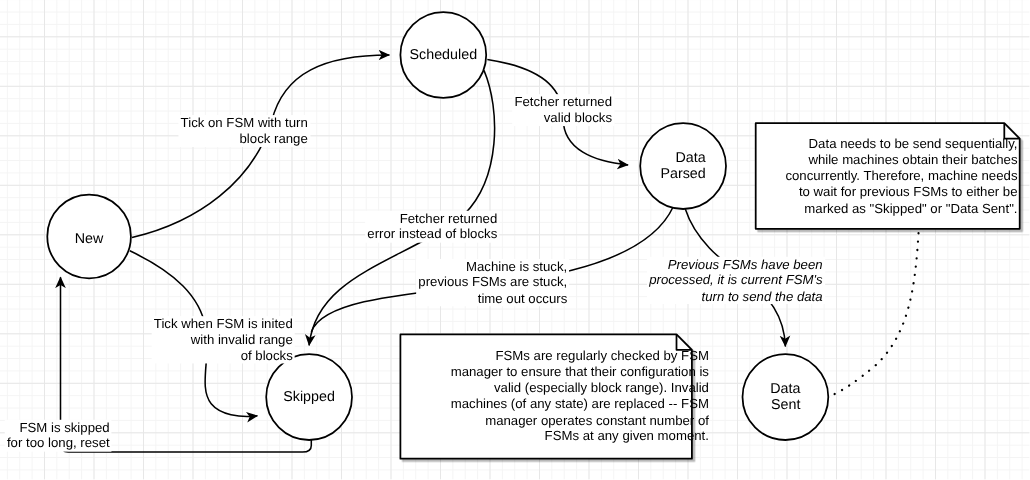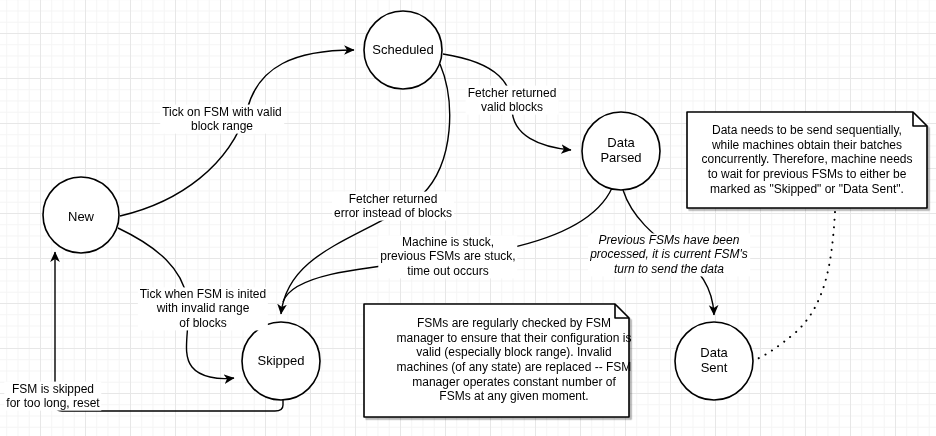--- a/index.html
+++ b/index.html
@@ -15,21 +15,21 @@
       linear-gradient(to right, #f4f4f4 1px, transparent 1px),
       linear-gradient(to bottom, #f4f4f4 1px, transparent 1px);
     background-size:45px 45px, 45px 45px, 11.25px 11.25px, 11.25px 11.25px;
     background-position:40px 0, 0 33px, 6.25px 0, 0 10.5px;
   }
   #edges-svg { position:absolute; left:0; top:0; }
   .lbl {
     position:absolute;
     transform:translate(-50%,-50%);
     white-space:pre-line;
-    text-align:center;
+    text-align:right;
     font-size:12px;
     line-height:1.2;
     color:#000000;
   }
   .lbl.bg { background:#ffffff; padding:0 2px; }
   .state-label { font-size:13px; line-height:1.15; }
   .note-text { font-size:12px; line-height:1.22; }
 </style>
 </head>
 <body>
@@ -74,21 +74,21 @@
   </svg>
 
   <div class="lbl state-label" style="left:81px; top:217px;">New</div>
   <div class="lbl state-label" style="left:403px; top:50px;">Scheduled</div>
   <div class="lbl state-label" style="left:621px; top:151px;">Data
 Parsed</div>
   <div class="lbl state-label" style="left:281px; top:361px;">Skipped</div>
   <div class="lbl state-label" style="left:714px; top:361px;">Data
 Sent</div>
 
-  <div class="lbl bg" style="left:222px; top:119px;">Tick on FSM with valid
+  <div class="lbl bg" style="left:222px; top:119px;">Tick on FSM with turn
 block range</div>
   <div class="lbl bg" style="left:512px; top:100px;">Fetcher returned
 valid blocks</div>
   <div class="lbl bg" style="left:393px; top:206px;">Fetcher returned
 error instead of blocks</div>
   <div class="lbl bg" style="left:203px; top:309px;">Tick when FSM is inited
 with invalid range
 of blocks</div>
   <div class="lbl bg" style="left:448px; top:257px;">Machine is stuck,
 previous FSMs are stuck,

